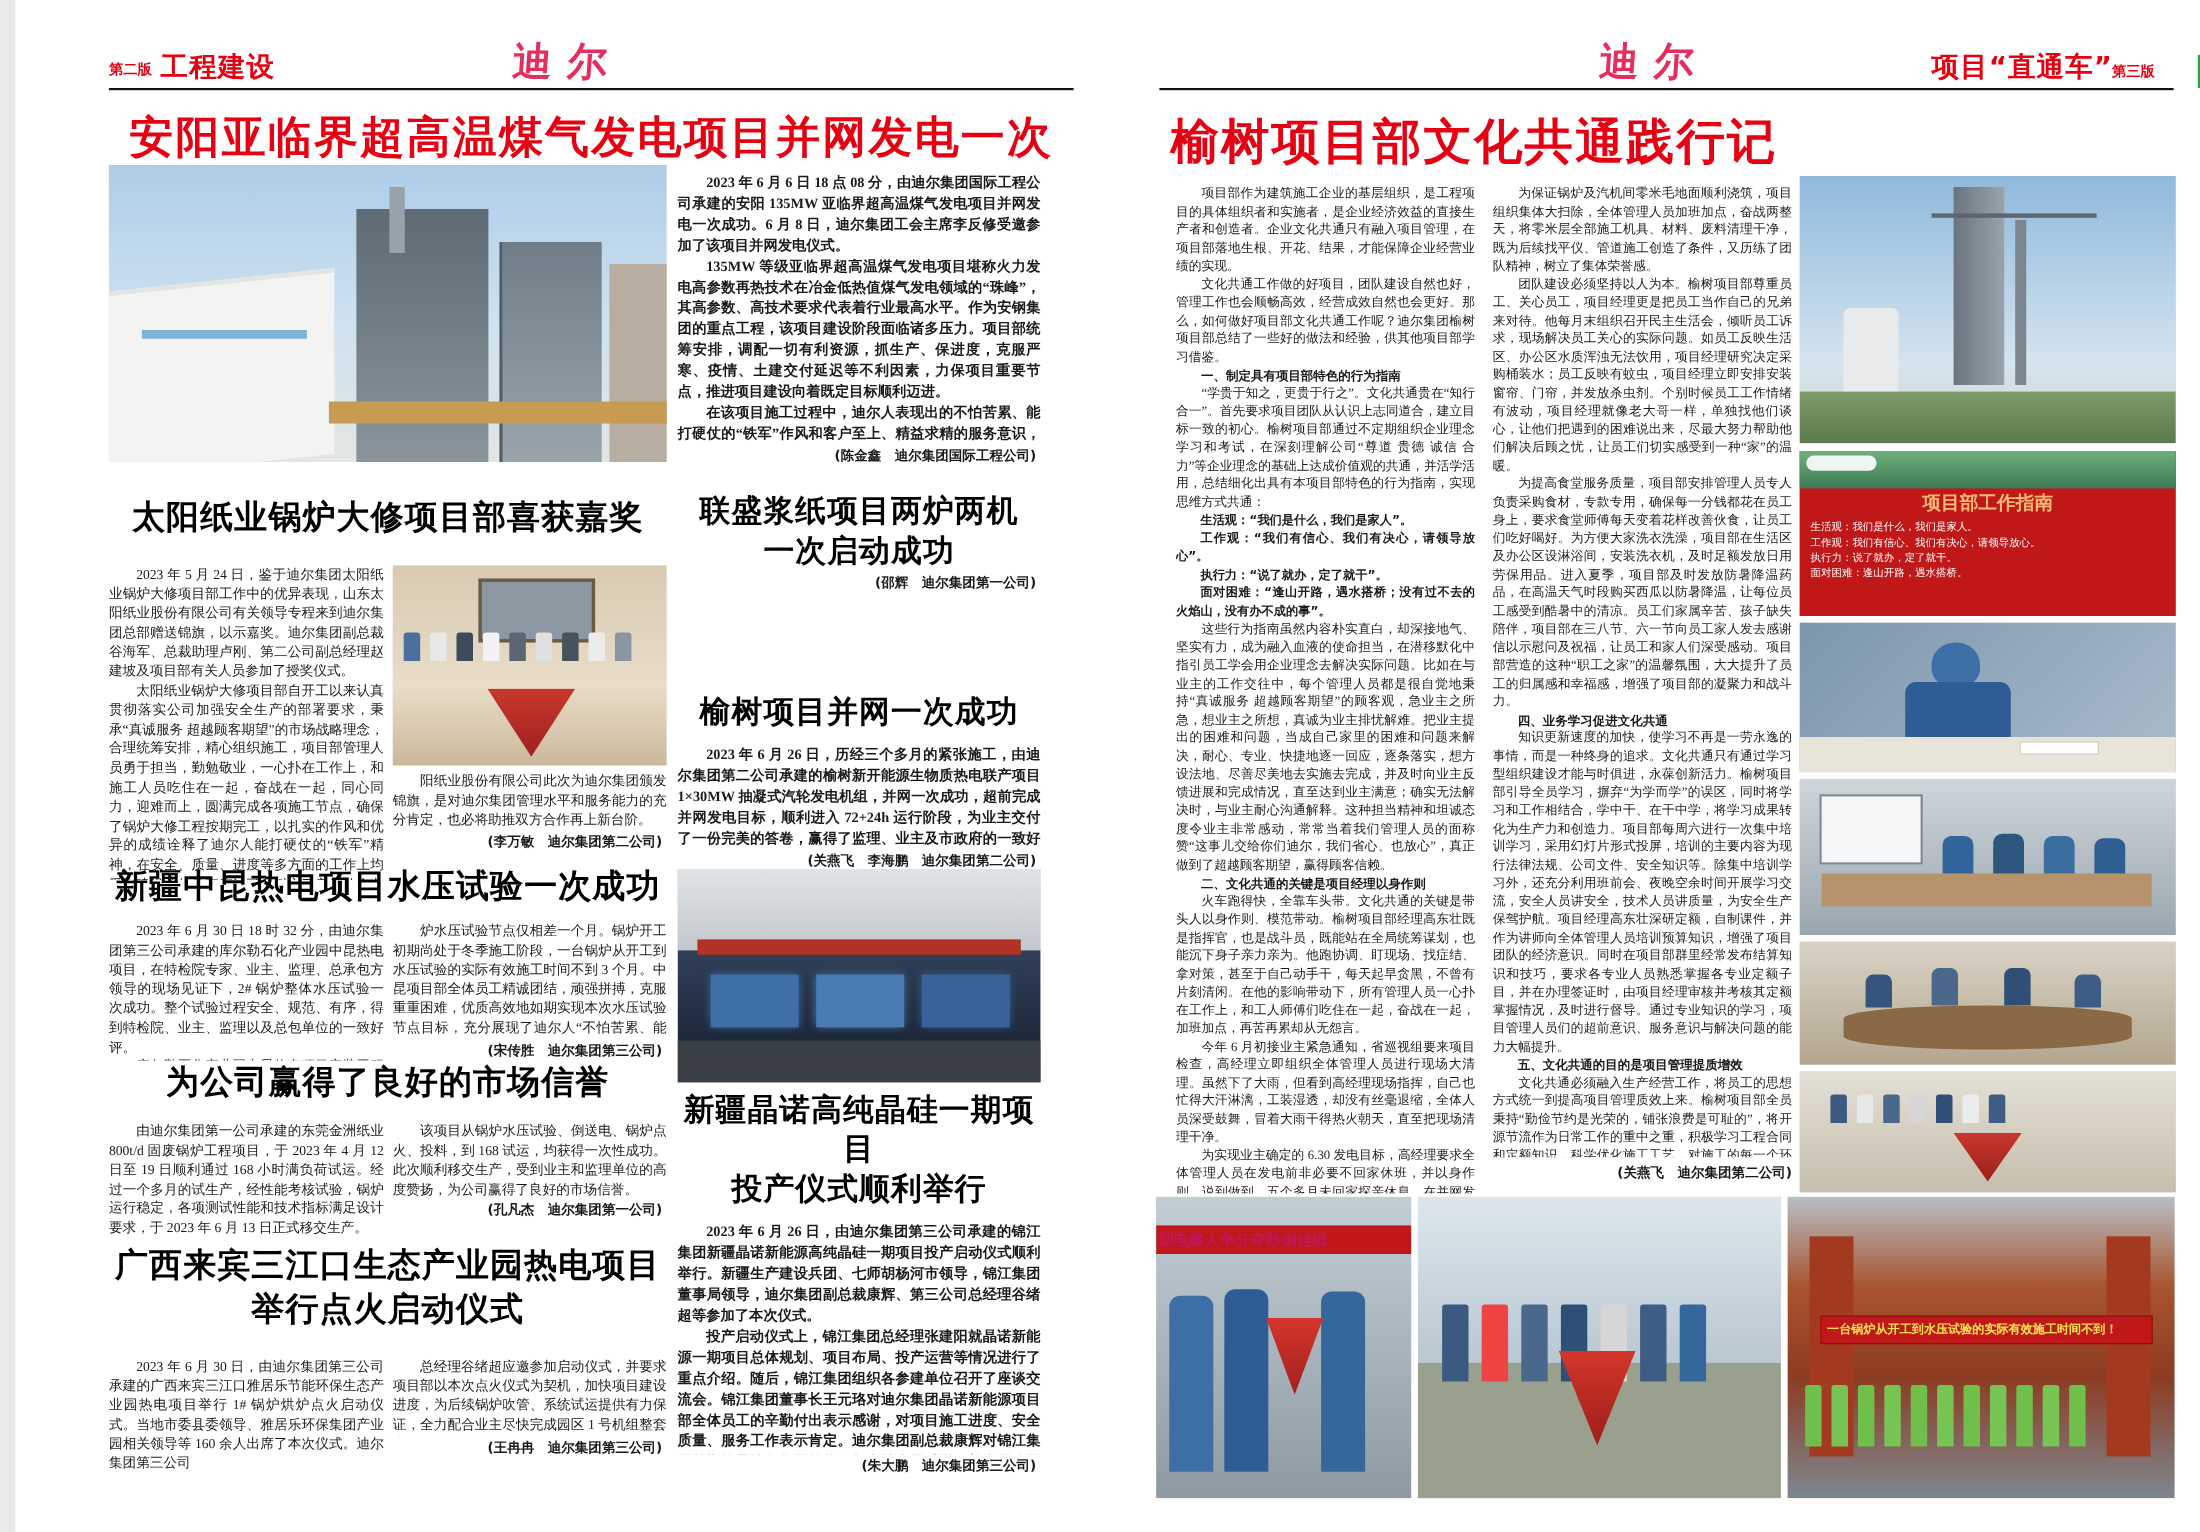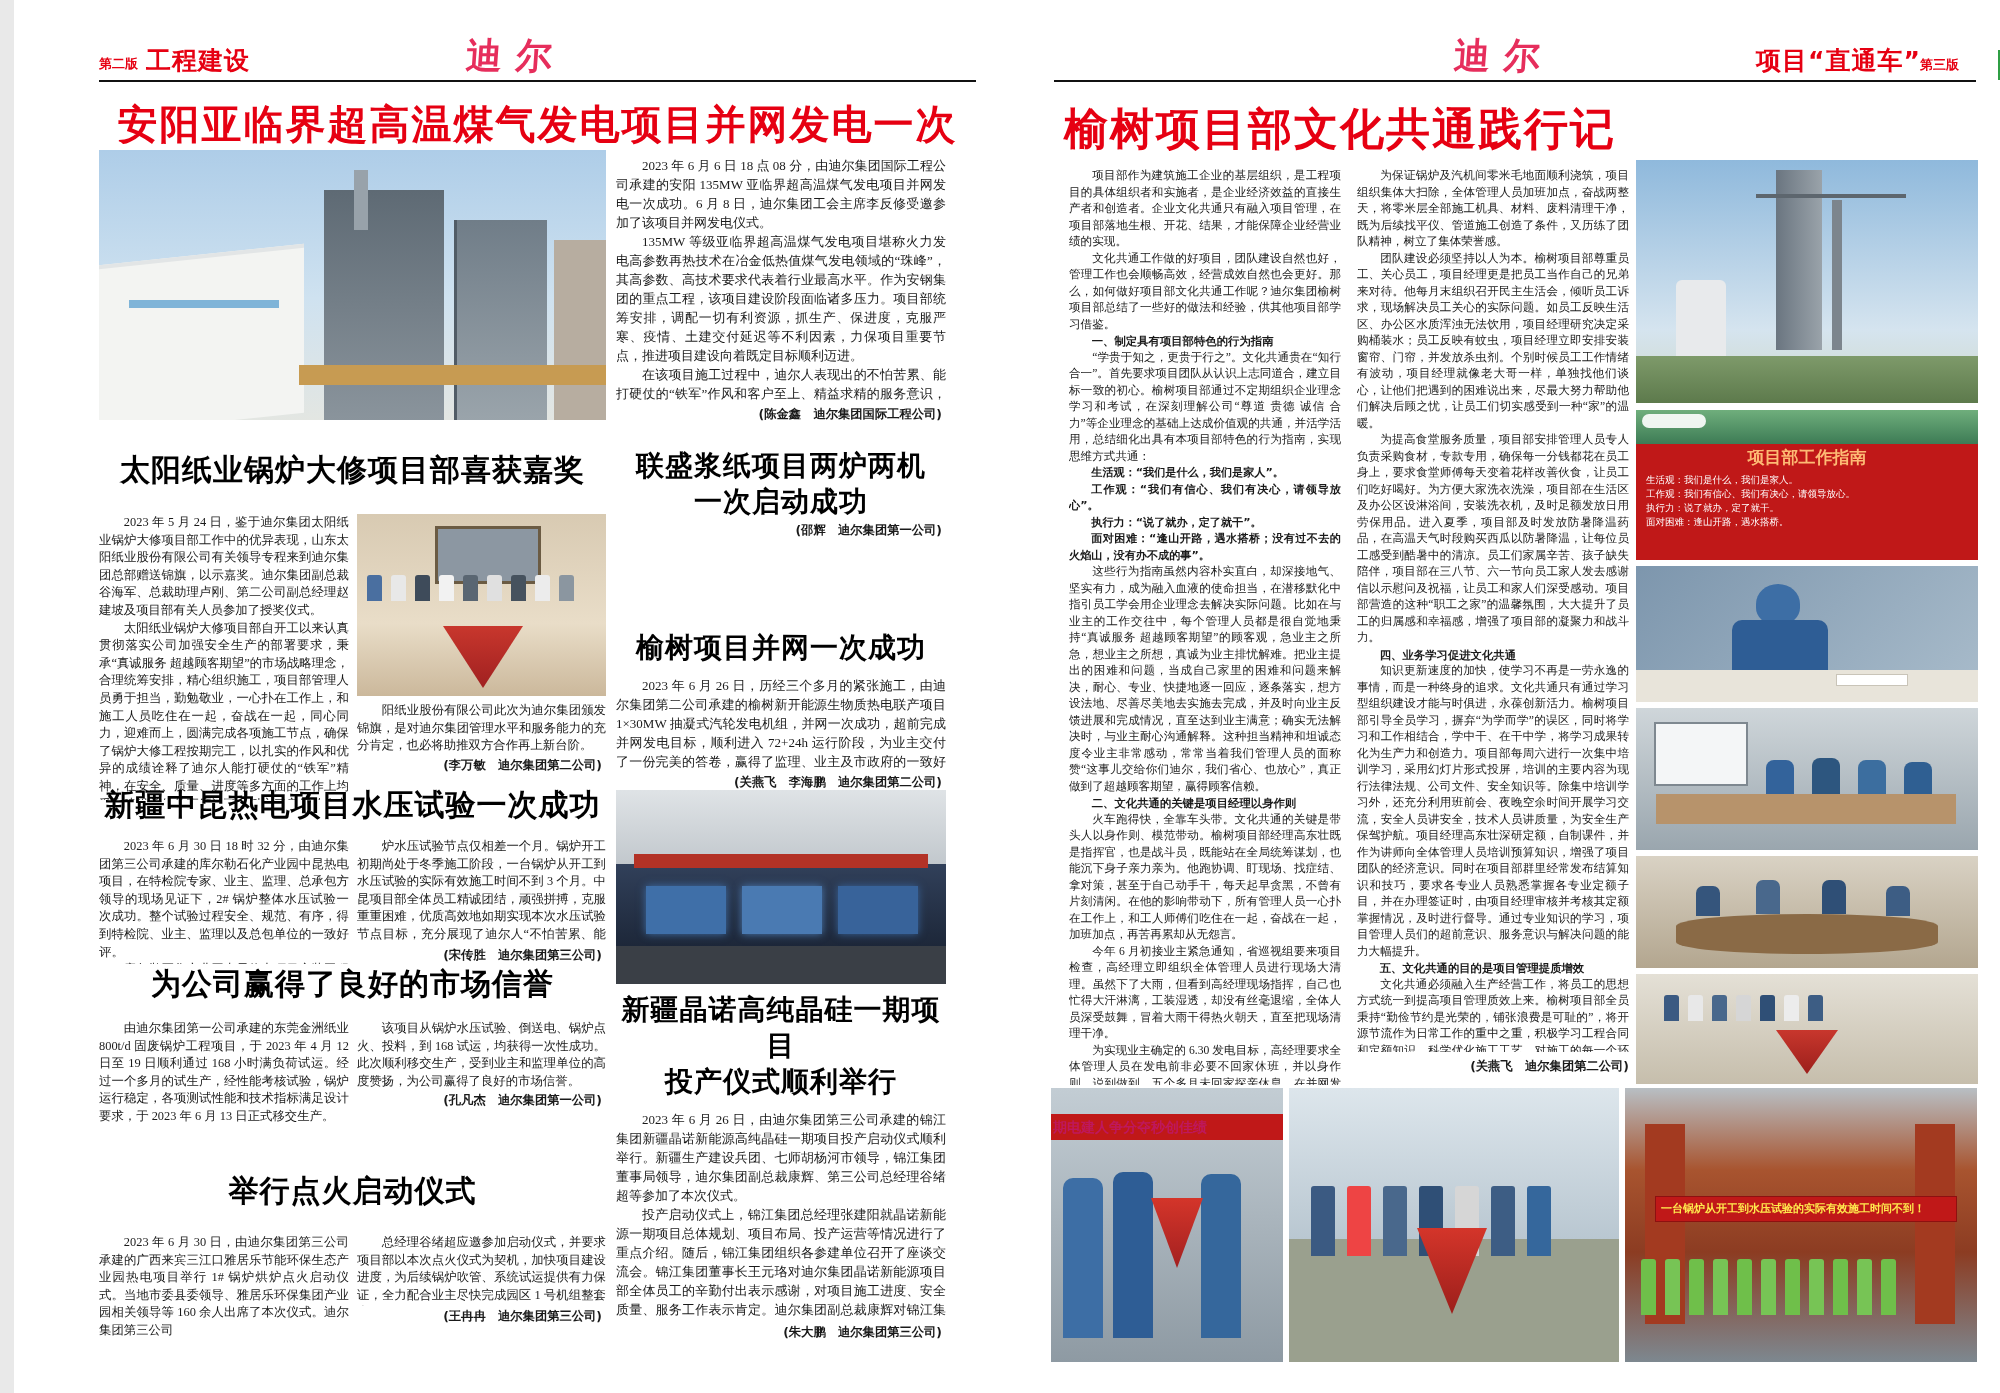--- a/index.html
+++ b/index.html
@@ -9,21 +9,21 @@
   
   .edition{color:#e60012;font-family:"DejaVu Sans","Liberation Sans",sans-serif;font-size:13px;font-weight:bold;}
   .section-name{color:#e60012;font-family:"DejaVu Sans","Liberation Sans",sans-serif;font-size:25px;font-weight:bold;letter-spacing:1px;}
   .masthead{color:#e62e5c;font-family:"DejaVu Sans","Liberation Sans",sans-serif;font-size:36px;font-weight:bold;
             letter-spacing:14px;transform:skewX(-4deg);}
   .hdr-rule{height:2px;background:#111;}
   
   .head-red{color:#e60012;font-family:"DejaVu Sans","Liberation Sans",sans-serif;font-weight:bold;text-align:center;letter-spacing:2px;}
   .head-serif{font-family:"Liberation Serif","DejaVu Serif",serif;font-weight:bold;color:#000;text-align:center;margin:0;letter-spacing:1px;}
   
-  .cols{font-size:13px;line-height:19px;text-align:justify;overflow:hidden;}
+  .cols{font-size:13px;line-height:19px;text-align:justify;overflow:hidden;font-weight:bold;}
   .cols-sm{font-size:12.4px;line-height:17.6px;text-align:justify;overflow:hidden;}
   .cols-xs{font-size:11.6px;line-height:16.5px;text-align:justify;overflow:hidden;}
   .para{margin:0;text-indent:2em;}
   .para.bold{font-weight:bold;font-family:"DejaVu Sans","Liberation Sans",sans-serif;font-size:.96em;}
   .sec-head{margin:0;text-indent:2em;font-weight:bold;font-family:"DejaVu Sans","Liberation Sans",sans-serif;font-size:.98em;}
   .byline{font-weight:bold;font-family:"DejaVu Sans","Liberation Sans",sans-serif;font-size:12.3px;text-align:right;padding-right:4px;margin-top:2px;}
   
   .photo{position:absolute;overflow:hidden;background:#d8d8d8;}
   .shape{position:absolute;}
   .fig{width:16px;margin:0 2px;display:inline-block;}
@@ -145,20 +145,21 @@
   <div class="abs cols-sm" style="left:85px;top:1020px;width:250px;height:110px;">
       <p class="para">由迪尔集团第一公司承建的东莞金洲纸业 800t/d 固废锅炉工程项目，于 2023 年 4 月 12 日至 19 日顺利通过 168 小时满负荷试运。经过一个多月的试生产，经性能考核试验，锅炉运行稳定，各项测试性能和技术指标满足设计要求，于 2023 年 6 月 13 日正式移交生产。</p>
     </div>
   <div class="abs" style="left:343px;top:1020px;width:249px;">
     <div class="cols-sm" style="max-height:72px;">
         <p class="para">该项目从锅炉水压试验、倒送电、锅炉点火、投料，到 168 试运，均获得一次性成功。此次顺利移交生产，受到业主和监理单位的高度赞扬，为公司赢得了良好的市场信誉。</p>
       </div>
     <div class="byline">(孔凡杰　迪尔集团第一公司)</div>
   </div>
 
+  <h2 class="abs head-serif" style="left:85px;top:1132px;width:507px;font-size:30px;line-height:38px;">广西来宾三江口生态产业园热电项目</h2>
   <h2 class="abs head-serif" style="left:85px;top:1172px;width:507px;font-size:30px;line-height:38px;">举行点火启动仪式</h2>
   <div class="abs cols-sm" style="left:85px;top:1234px;width:250px;height:110px;">
       <p class="para">2023 年 6 月 30 日，由迪尔集团第三公司承建的广西来宾三江口雅居乐节能环保生态产业园热电项目举行 1# 锅炉烘炉点火启动仪式。当地市委县委领导、雅居乐环保集团产业园相关领导等 160 余人出席了本次仪式。迪尔集团第三公司</p>
     </div>
   <div class="abs" style="left:343px;top:1234px;width:249px;">
     <div class="cols-sm" style="max-height:72px;">
         <p class="para">总经理谷绪超应邀参加启动仪式，并要求项目部以本次点火仪式为契机，加快项目建设进度，为后续锅炉吹管、系统试运提供有力保证，全力配合业主尽快完成园区 1 号机组整套启动。</p>
       </div>
     <div class="byline">(王冉冉　迪尔集团第三公司)</div>
   </div>

